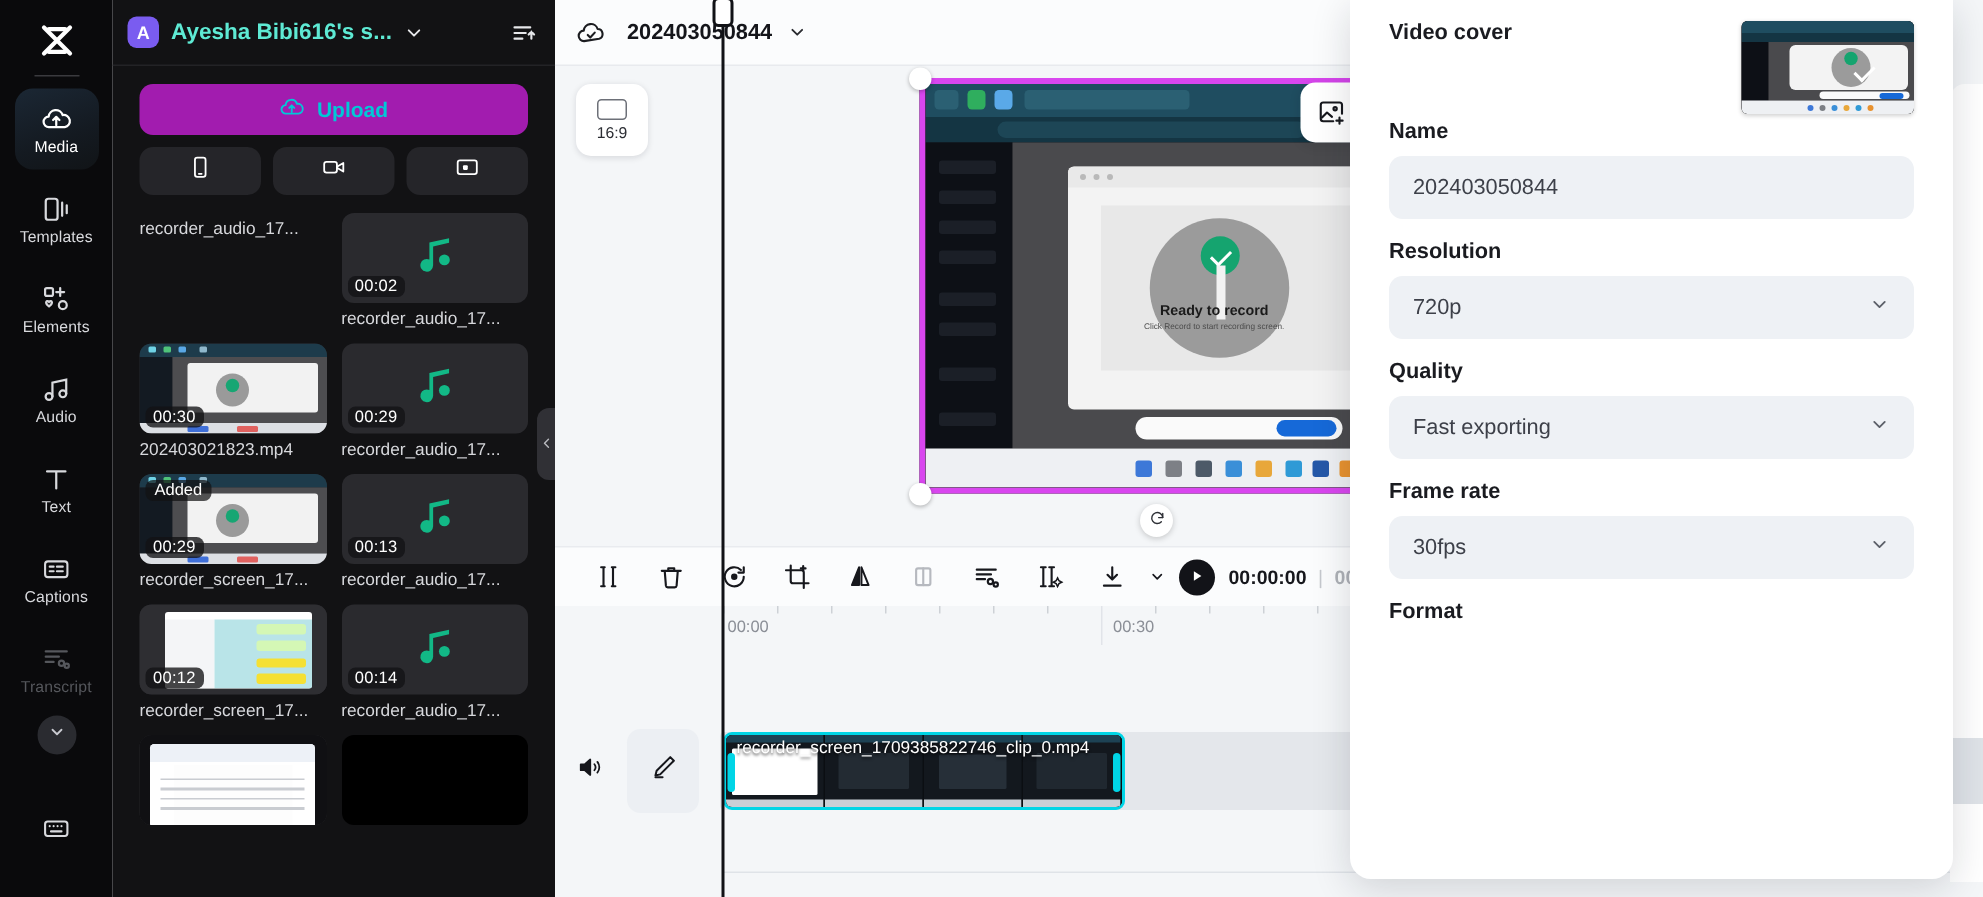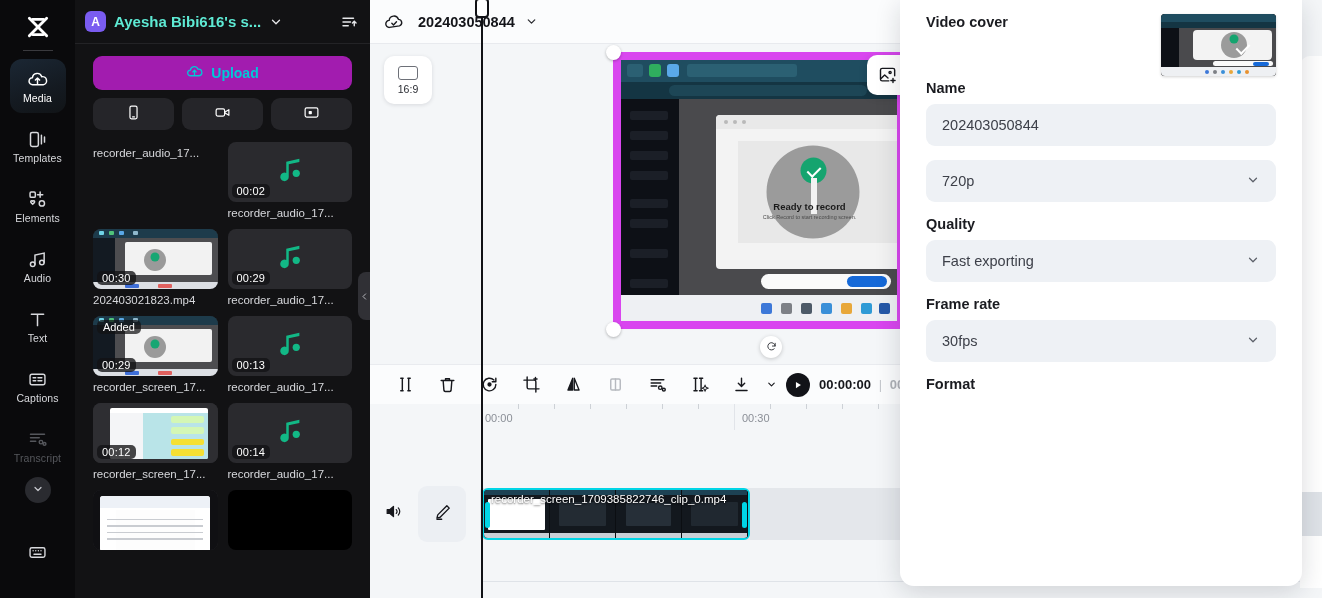--- a/index.html
+++ b/index.html
@@ -142,21 +142,21 @@
   .canvas{ position:absolute;left:0;right:0;top:44px;height:320px;background:#f4f6f8;}
   .ratio-chip{
     position:absolute;left:14px;top:12px;width:48px;height:48px;border-radius:10px;background:#fff;
     box-shadow:0 1px 4px rgba(15,20,30,.12);display:flex;flex-direction:column;align-items:center;
     justify-content:center;gap:3px;cursor:pointer;
   }
   .ratio-chip .bx{width:20px;height:14px;border:1.6px solid #6d7078;border-radius:3px;}
   .ratio-chip .tx{font-size:10.5px;color:#2b2d33;}
   .stage{
     position:absolute;left:243px;top:8px;width:292px;height:277px;
-    border:8px solid #d946ef;overflow:hidden;background:#111;
+    border:4px solid #d946ef;overflow:hidden;background:#111;
   }
   .handle{position:absolute;width:15px;height:15px;border-radius:50%;background:#fff;
     box-shadow:0 1px 3px rgba(0,0,0,.28);}
   .float-tools{
     position:absolute;left:497px;top:11px;height:40px;background:#fff;border-radius:10px;
     box-shadow:0 2px 8px rgba(15,20,30,.14);display:flex;align-items:center;
     gap:10px;padding:0 11px;z-index:4;
   }
   .float-tools .ft{color:#17181d;display:flex;cursor:pointer;}
   .float-tools .ft svg{width:20px;height:20px;}
@@ -919,20 +919,21 @@
         </span>
       </div>
     </div>
 
     <div class="ep-field">
       <div class="ep-label">Name</div>
       <div class="ep-input">202403050844</div>
     </div>
 
     <div class="ep-field" style="margin-top:14px">
+      <div class="ep-label">Resolution</div>
       <div class="ep-select">
         <span>720p</span>
         <span>
           <svg viewBox="0 0 24 24" fill="none" stroke="currentColor" stroke-width="2.1" stroke-linecap="round" stroke-linejoin="round">
               <path d="M6 9l6 6 6-6"></path>
             </svg>
         </span>
       </div>
     </div>
 

